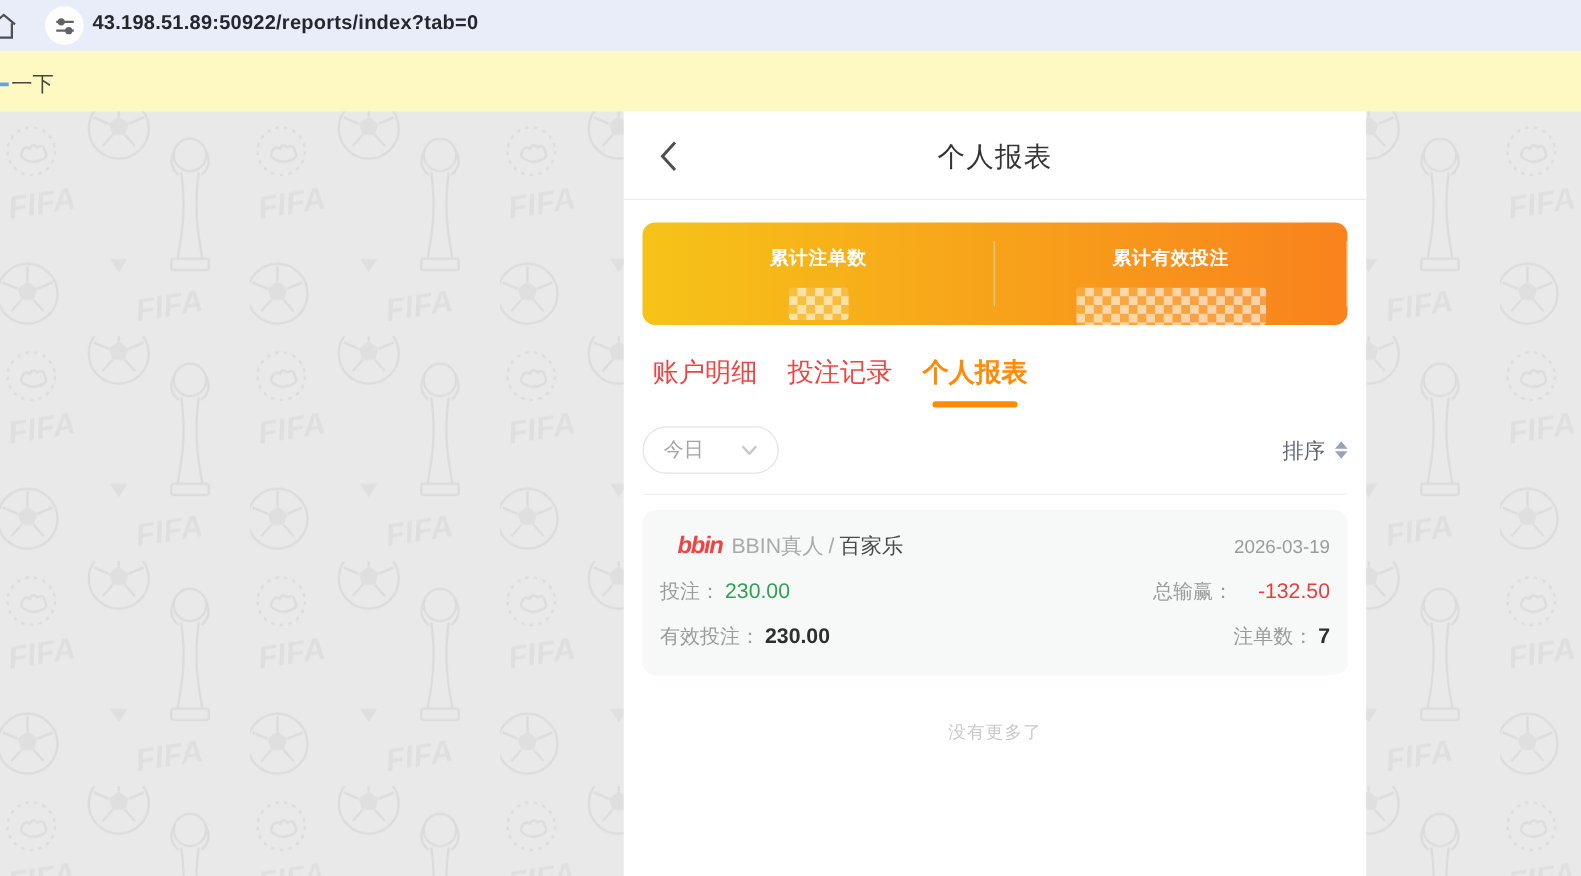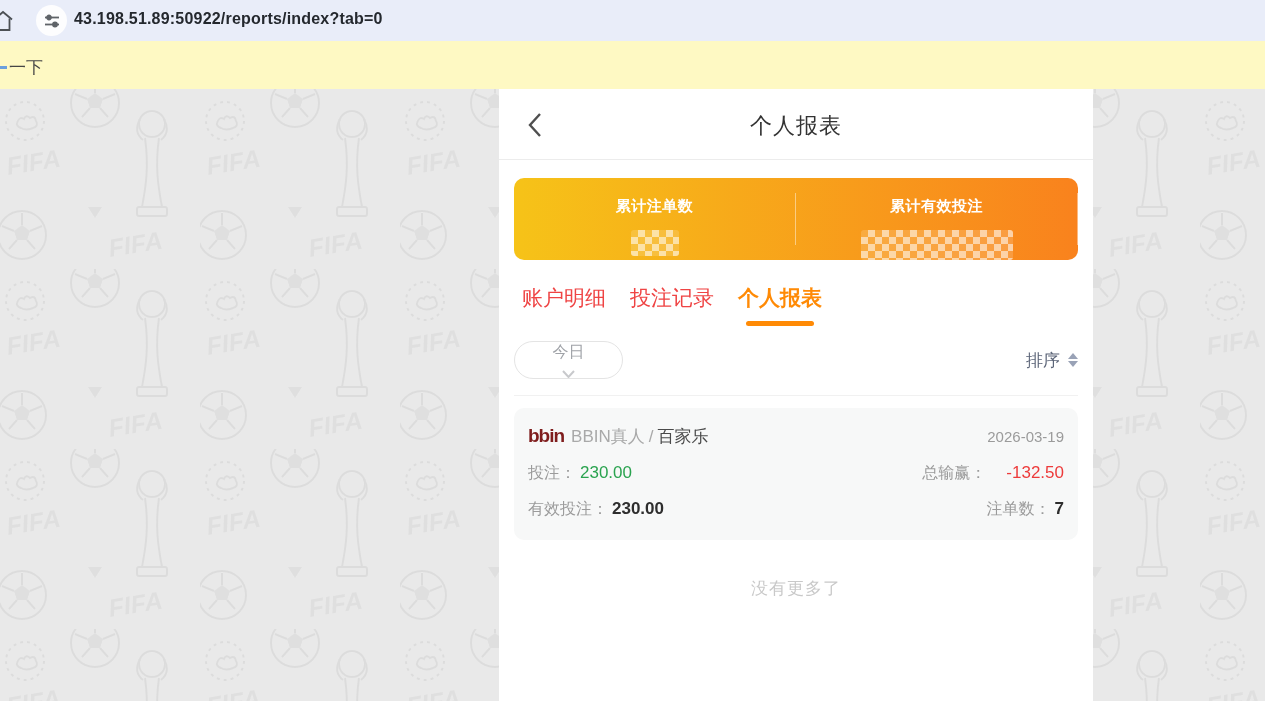--- a/index.html
+++ b/index.html
@@ -44,45 +44,45 @@
   .tabs { display:flex; gap:24px; margin:24px 0 0 23px; }
   .tab { font-size:21px; color:#ef4444; font-weight:500; cursor:pointer; text-align:center; }
   .tab .tab-bar { height:5px; border-radius:3px; margin:9px auto 0; width:68px; background:transparent; }
   .tab.active { color:#ff8a05; font-weight:700; }
   .tab.active .tab-bar { background:#ff8a05; }
 
   .filters { display:flex; align-items:center; margin:15px 15px 0 15px; padding-bottom:16px;
     border-bottom:1px solid #f1f1f1; }
   .pill { height:38px; border:1px solid #e4e4e4; border-radius:19px; background:#fff;
     display:flex; align-items:center; justify-content:space-between; padding:0 16px;
-    margin-right:15px; cursor:pointer;flex-direction:column; }
+    margin-right:15px; cursor:pointer; }
   .pill.w1 { width:109px; } .pill.w2 { width:124px; } .pill.w3 { width:124px; }
   .pill-label { font-size:16px; color:#a0a3a8; }
   .sorter { margin-left:auto; display:flex; align-items:center; gap:8px; cursor:pointer; }
   .sort-label { font-size:17px; color:#5c6578; }
   .tri { width:0; height:0; border-left:5px solid transparent; border-right:5px solid transparent; }
   .tri.up { border-bottom:6px solid #99a2b6; margin-bottom:2px; }
   .tri.down { border-top:6px solid #99a2b6; }
 
   .report-card { margin:12px 15px 0 15px; background:#f7f8f8; border-radius:10px; padding:17px 14px 20px; }
   .rc-row { display:flex; align-items:baseline; justify-content:space-between; }
   .rc-row + .rc-row { margin-top:15px; }
   .rc-left, .rc-right { display:flex; align-items:baseline; }
-  .bbin-logo { color:#7f1d1d; font-weight:700; font-size:19px;
-    letter-spacing:-1px; margin-right:7px; }
+  .bbin-logo { color:#ef4444; font-weight:700; font-style:italic; font-size:19px;
+    letter-spacing:-1px; margin-right:7px;margin-left:14px; }
   .prov-name { font-size:17px; color:#a9a9a9; }
   .prov-sep { font-size:17px; color:#a9a9a9; margin:0 4px; }
   .game-name { font-size:17px; color:#4a4a4a; }
   .rc-date { font-size:15px; color:#9b9b9b; }
   .f-label { font-size:16px; color:#9b9b9b; }
   .v-green { font-size:17px; color:#2aa34f; margin-left:4px; }
   .v-red { font-size:17px; color:#ed3b3b; margin-left:20px; }
   .v-dark { font-size:17px; color:#2e2e2e; font-weight:600; margin-left:4px; }
 
-  .no-more { text-align:center; margin-top:37px; font-size:17px; color:#c9c9c9; letter-spacing:1px; }
+  .no-more { text-align:center; margin-top:37px; font-size:14px; color:#c9c9c9; letter-spacing:1px; }
 </style>
 </head>
 <body>
 
 <div class="topbar">
   <span class="home-ic">
     <svg width="24" height="24" viewBox="0 0 24 24" fill="none" stroke="#4c5055" stroke-width="1.8">
       <path d="M3 10.5 12 3l9 7.5"></path>
         <path d="M5.5 9.5V21h13V9.5"></path>
     </svg>

